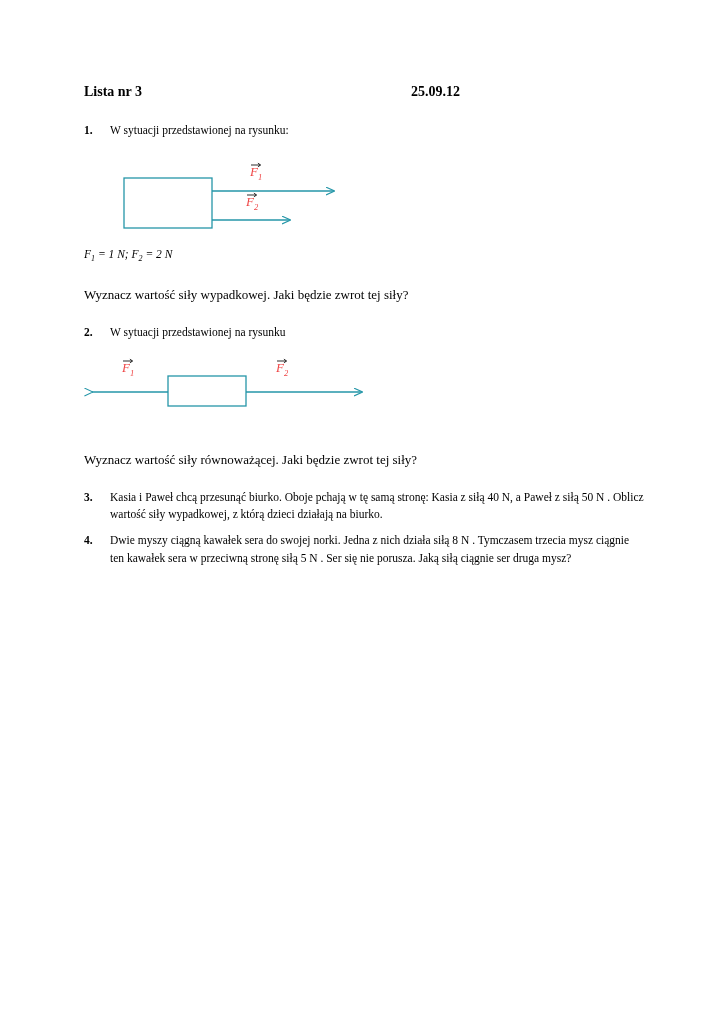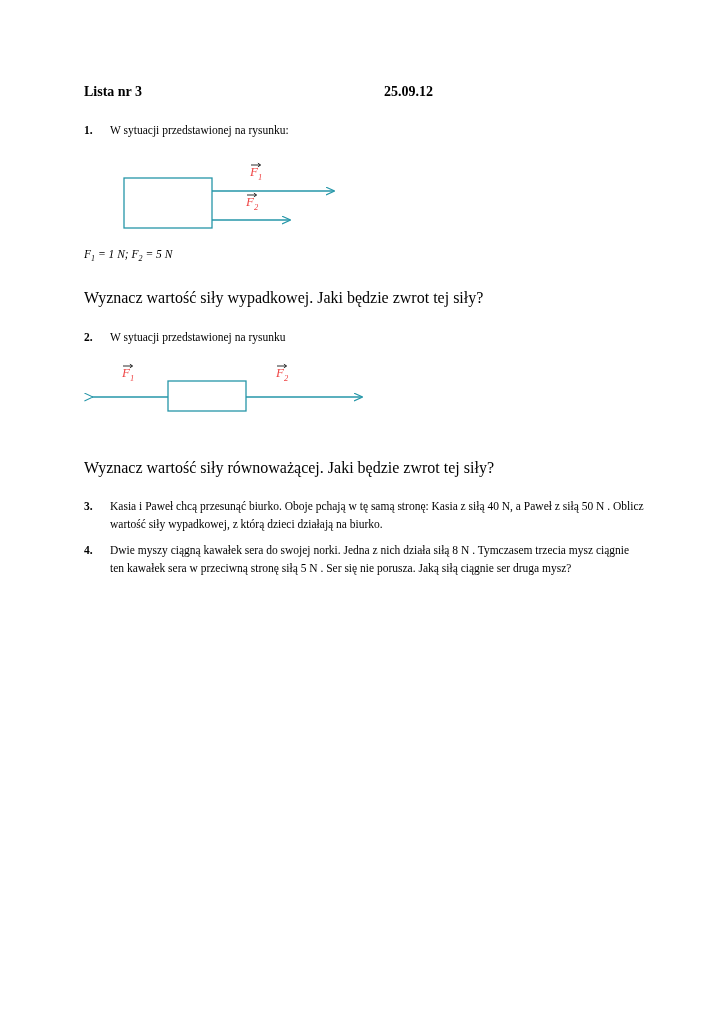--- a/index.html
+++ b/index.html
@@ -31,40 +31,40 @@
 
   
   .header-row {
     display: flex;
     align-items: baseline;
     font-size: 14px;
     font-weight: bold;
     margin-bottom: 22px;
   }
   .header-title { width: 300px; }
-  .header-date { font-weight: bold; }
+  .header-date { font-weight: bold; margin-left: 27px; }
 
   
   .item {
     display: flex;
     align-items: flex-start;
     font-size: 11.5px;
     line-height: 1.55;
   }
   .item-num {
     font-weight: bold;
     width: 26px;
     flex: 0 0 26px;
   }
   .item-text {
     flex: 1 1 auto;
   }
 
   .para {
-    font-size: 16px;
+    font-size: 13px;
     line-height: 1.6;
   }
 
   .spacer-8 { height: 8px; }
   .spacer-18 { height: 18px; }
   .spacer-22 { height: 22px; }
 
   
   .mathline {
     font-family: "Liberation Serif", serif;
@@ -156,21 +156,21 @@
             <path d="M7.5,1 L10.5,3 L7.5,5" fill="none" stroke="#000" stroke-width="0.9"></path>
           </svg>
         <span>F</span><sub>2</sub>
       </div>
     </div>
 
     <div class="mathline">
       <span>F</span><sub>1</sub>
       <span>= 1 N;</span>
       <span>F</span><sub>2</sub>
-      <span>= 5 N</span>
+      <span>= 2 N</span>
     </div>
 
     <div class="spacer-22"></div>
 
     <div class="para">Wyznacz wartość siły wypadkowej. Jaki będzie zwrot tej siły?</div>
 
     <div class="spacer-18"></div>
 
     <div class="item">
       <div class="item-num">2.</div>

